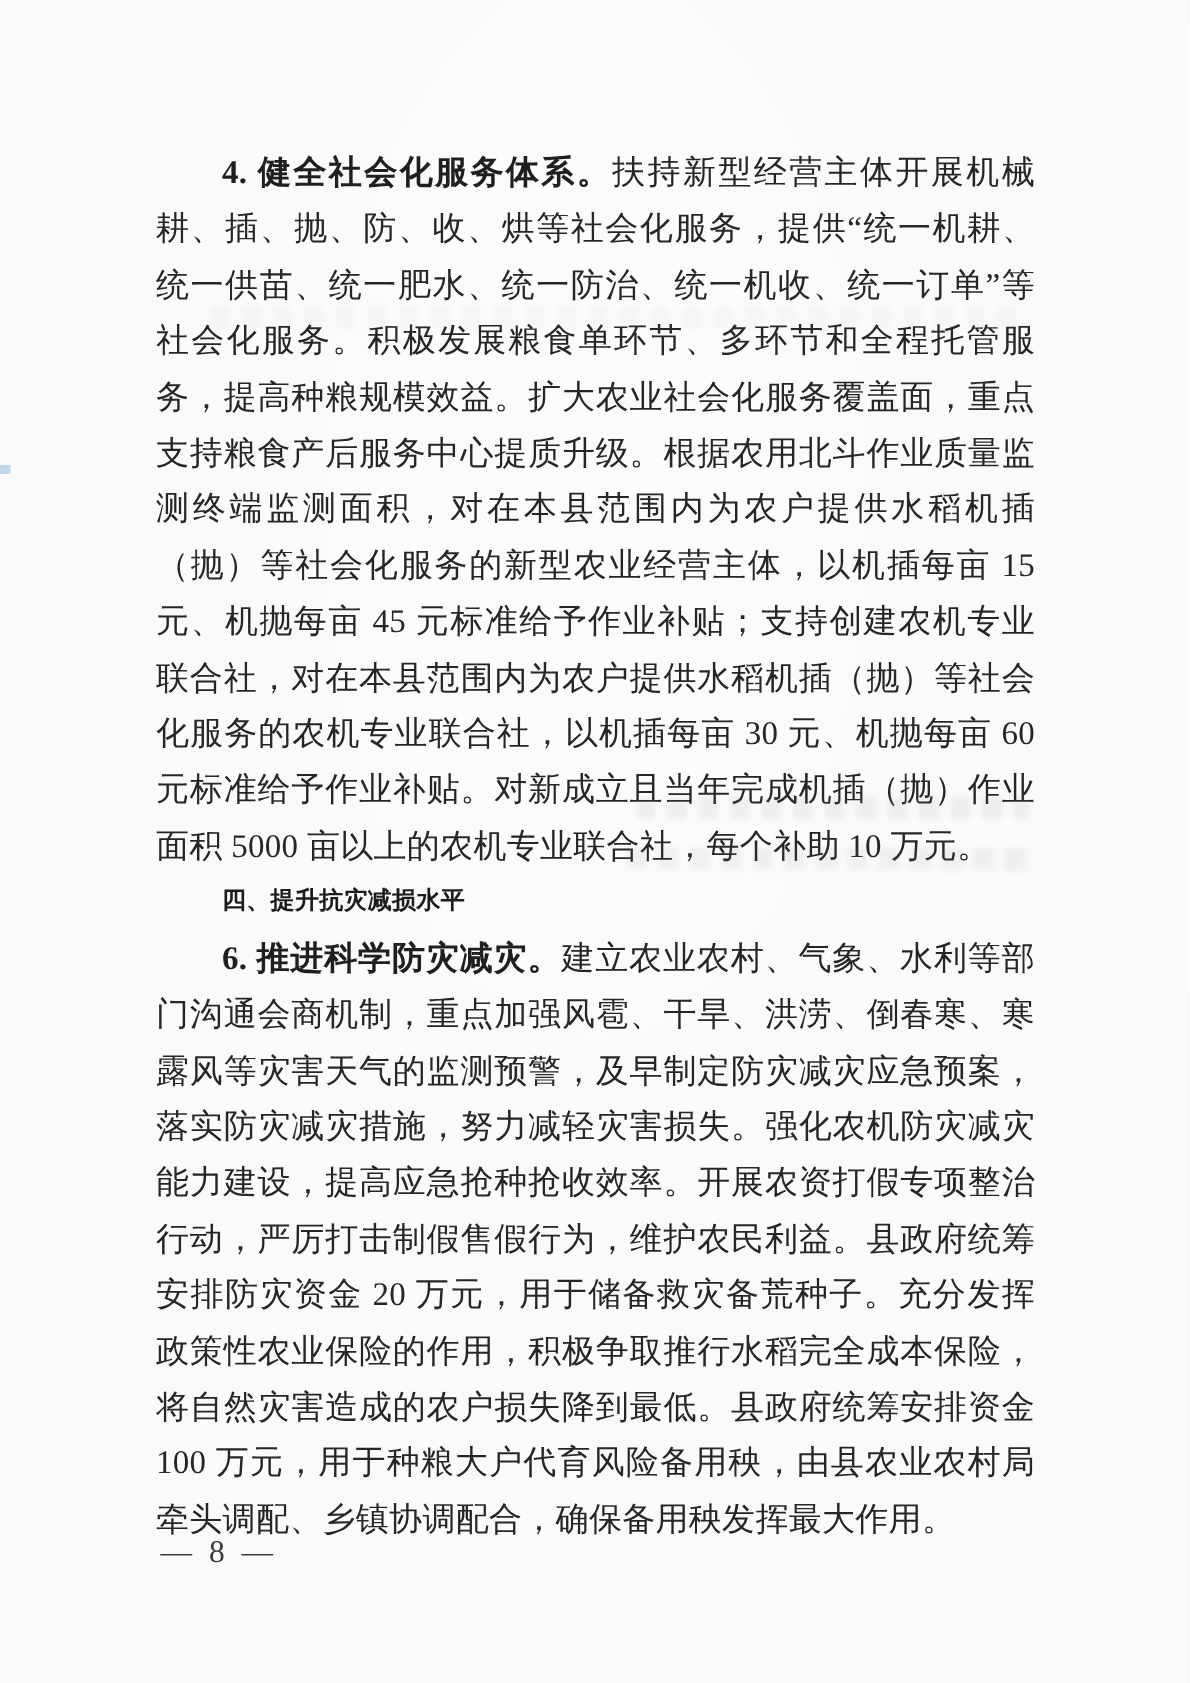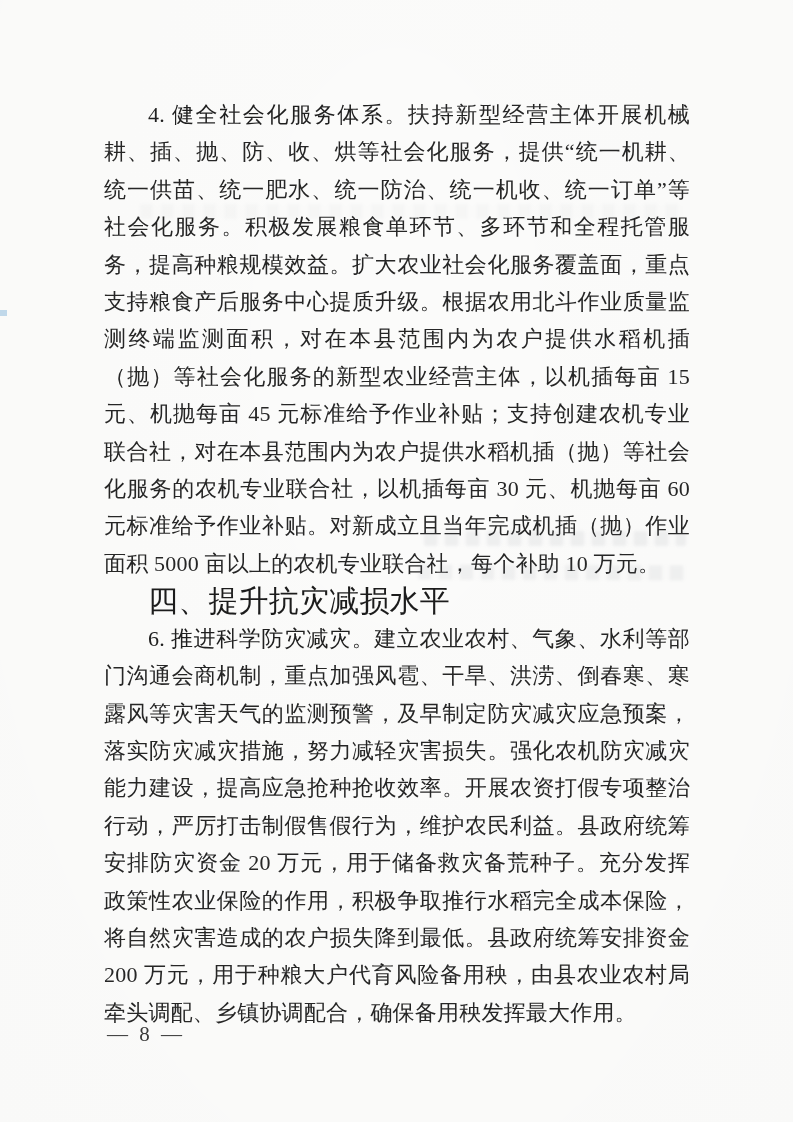--- a/index.html
+++ b/index.html
@@ -25,28 +25,28 @@
     font-size: 22px;
     line-height: 37.4px;
     text-align: justify;
     letter-spacing: 0.2px;
   }
   .para {
     margin: 0;
     text-indent: 44px;
   }
   .lead {
-    font-weight: normal;
+    font-weight: bold;
     color: #1f1f1f;
   }
   .heading {
     margin: 0;
     text-indent: 44px;
-    font-weight: normal;
-    font-size: 30px;
+    font-weight: bold;
+    font-size: 16px;
     color: #1c1c1c;
     line-height: 37.4px;
   }
   .page-number {
     position: absolute;
     left: 107px;
     top: 1022px;
     font-size: 21px;
     color: #3a3a3a;
     letter-spacing: 3px;
@@ -80,21 +80,21 @@
 <body>
 
 <div class="page">
 
   <main class="text-block">
 
     <p class="para"><span class="lead">4. 健全社会化服务体系。</span><span>扶持新型经营主体开展机械耕、插、抛、防、收、烘等社会化服务，提供“统一机耕、统一供苗、统一肥水、统一防治、统一机收、统一订单”等社会化服务。积极发展粮食单环节、多环节和全程托管服务，提高种粮规模效益。扩大农业社会化服务覆盖面，重点支持粮食产后服务中心提质升级。根据农用北斗作业质量监测终端监测面积，对在本县范围内为农户提供水稻机插（抛）等社会化服务的新型农业经营主体，以机插每亩 15 元、机抛每亩 45 元标准给予作业补贴；支持创建农机专业联合社，对在本县范围内为农户提供水稻机插（抛）等社会化服务的农机专业联合社，以机插每亩 30 元、机抛每亩 60 元标准给予作业补贴。对新成立且当年完成机插（抛）作业面积 5000 亩以上的农机专业联合社，每个补助 10 万元。</span></p>
 
     <h2 class="heading">四、提升抗灾减损水平</h2>
 
-    <p class="para"><span class="lead">6. 推进科学防灾减灾。</span><span>建立农业农村、气象、水利等部门沟通会商机制，重点加强风雹、干旱、洪涝、倒春寒、寒露风等灾害天气的监测预警，及早制定防灾减灾应急预案，落实防灾减灾措施，努力减轻灾害损失。强化农机防灾减灾能力建设，提高应急抢种抢收效率。开展农资打假专项整治行动，严厉打击制假售假行为，维护农民利益。县政府统筹安排防灾资金 20 万元，用于储备救灾备荒种子。充分发挥政策性农业保险的作用，积极争取推行水稻完全成本保险，将自然灾害造成的农户损失降到最低。县政府统筹安排资金 200 万元，用于种粮大户代育风险备用秧，由县农业农村局牵头调配、乡镇协调配合，确保备用秧发挥最大作用。</span></p>
+    <p class="para"><span class="lead">6. 推进科学防灾减灾。</span><span>建立农业农村、气象、水利等部门沟通会商机制，重点加强风雹、干旱、洪涝、倒春寒、寒露风等灾害天气的监测预警，及早制定防灾减灾应急预案，落实防灾减灾措施，努力减轻灾害损失。强化农机防灾减灾能力建设，提高应急抢种抢收效率。开展农资打假专项整治行动，严厉打击制假售假行为，维护农民利益。县政府统筹安排防灾资金 20 万元，用于储备救灾备荒种子。充分发挥政策性农业保险的作用，积极争取推行水稻完全成本保险，将自然灾害造成的农户损失降到最低。县政府统筹安排资金 100 万元，用于种粮大户代育风险备用秧，由县农业农村局牵头调配、乡镇协调配合，确保备用秧发挥最大作用。</span></p>
 
   </main>
 
   <div class="bleed bleed-1"></div>
   <div class="bleed bleed-2"></div>
   <div class="bleed bleed-3"></div>
   <div class="scan-speck"></div>
 
   <footer class="page-number">— 8 —</footer>
 

